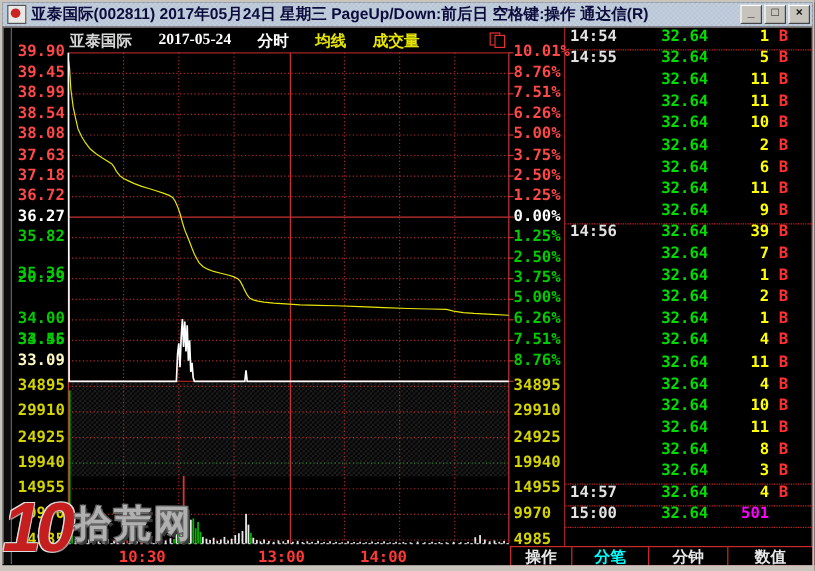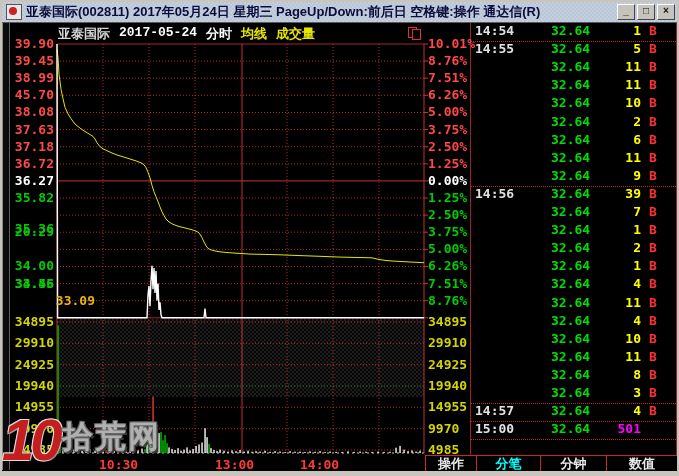--- a/index.html
+++ b/index.html
@@ -20,22 +20,22 @@
   #appicon:before{content:"";position:absolute;left:2px;top:2px;width:8px;height:8px;
     background:#c22;border-radius:50%;}
   .winbtns{margin-left:auto;display:flex;gap:2px;margin-right:2px;}
   .wbtn{width:16px;height:14px;background:#c6c3bd;border-top:1px solid #fff;border-left:1px solid #fff;
     border-right:1px solid #444;border-bottom:1px solid #444;font-family:"Liberation Sans",sans-serif;
     font-size:10px;font-weight:bold;color:#111;text-align:center;line-height:12px;cursor:pointer;}
   
   #leftstrip{position:absolute;left:2px;top:22px;width:6px;height:448px;background:#0c0c0c;
     border-left:1px solid #8a8a8a;border-right:1px solid #5f5f5f;z-index:2;}
   
-  #chead{position:absolute;left:58px;top:25px;height:14px;z-index:2;display:flex;gap:9px;
-    font-size:13px;font-weight:bold;white-space:nowrap;font-family:Liberation Mono, monospace;}
+  #chead{position:absolute;left:58px;top:25px;height:14px;z-index:2;display:flex;gap:22px;
+    font-size:13px;font-weight:bold;white-space:nowrap;font-family:Liberation Serif, serif;}
   .cw{color:#d6d6d6;} .cww{color:#ffffff;} .cy{color:#e6e600;}
   #miniwin{position:absolute;left:408px;top:27px;width:13px;height:11px;z-index:2;cursor:pointer;}
   #miniwin .r1{position:absolute;left:0;top:0;width:7px;height:9px;border:1px solid #e03030;}
   #miniwin .r2{position:absolute;left:4px;top:2px;width:7px;height:9px;border:1px solid #e03030;background:#000;}
   
   .axl{position:absolute;height:12px;line-height:12px;font-size:13px;font-weight:bold;z-index:2;white-space:nowrap;}
   .ralign{text-align:right;width:46px;left:8px;}
   .lalign{text-align:left;width:46px;left:428px;}
   
   #voltex{position:absolute;left:58px;top:319px;width:366px;height:78px;z-index:0;background:#050505;
@@ -258,33 +258,33 @@
     </svg>
 
   <div class="redline" style="left:0;top:22px;width:677px;height:1px;"></div>
   <div class="redline" style="left:470px;top:22px;width:1px;height:433px;"></div>
   <div class="redline" style="left:676px;top:22px;width:1px;height:449px;"></div>
 
   <div id="labels">
       <div class="axl ralign" style="top: 38px; color: rgb(255, 72, 72);">39.90</div>
       <div class="axl ralign" style="top: 55.1125px; color: rgb(255, 72, 72);">39.45</div>
       <div class="axl ralign" style="top: 72.225px; color: rgb(255, 72, 72);">38.99</div>
-      <div class="axl ralign" style="top: 89.3375px; color: rgb(255, 72, 72);">45.70</div>
+      <div class="axl ralign" style="top: 89.3375px; color: rgb(255, 72, 72);">38.54</div>
       <div class="axl ralign" style="top: 106.45px; color: rgb(255, 72, 72);">38.08</div>
       <div class="axl ralign" style="top: 123.562px; color: rgb(255, 72, 72);">37.63</div>
       <div class="axl ralign" style="top: 140.675px; color: rgb(255, 72, 72);">37.18</div>
       <div class="axl ralign" style="top: 157.787px; color: rgb(255, 72, 72);">36.72</div>
       <div class="axl ralign" style="top: 174.9px; color: rgb(255, 255, 255);">36.27</div>
       <div class="axl ralign" style="top: 192.012px; color: rgb(0, 204, 0);">35.82</div>
       <div class="axl ralign" style="top: 209.125px; color: rgb(0, 204, 0); margin-top: 14px;">35.36</div>
       <div class="axl ralign" style="top: 226.238px; color: rgb(0, 204, 0);">20.29</div>
       <div class="axl ralign" style="top: 246px; color: rgb(0, 204, 0); margin-top: 32px;">34.46</div>
       <div class="axl ralign" style="top: 260.462px; color: rgb(0, 204, 0);">34.00</div>
       <div class="axl ralign" style="top: 277.575px; color: rgb(0, 204, 0);">33.55</div>
-      <div class="axl ralign" style="top: 294.688px; color: #eab308; margin-left: 41px;">33.09</div>
+      <div class="axl ralign" style="top: 294.688px; color: #fef9c3;">33.09</div>
       <div class="axl lalign" style="top: 38px; color: rgb(255, 72, 72);">10.01%</div>
       <div class="axl lalign" style="top: 55.1125px; color: rgb(255, 72, 72);">8.76%</div>
       <div class="axl lalign" style="top: 72.225px; color: rgb(255, 72, 72);">7.51%</div>
       <div class="axl lalign" style="top: 89.3375px; color: rgb(255, 72, 72);">6.26%</div>
       <div class="axl lalign" style="top: 106.45px; color: rgb(255, 72, 72);">5.00%</div>
       <div class="axl lalign" style="top: 123.562px; color: rgb(255, 72, 72);">3.75%</div>
       <div class="axl lalign" style="top: 140.675px; color: rgb(255, 72, 72);">2.50%</div>
       <div class="axl lalign" style="top: 157.787px; color: rgb(255, 72, 72);">1.25%</div>
       <div class="axl lalign" style="top: 174.9px; color: rgb(255, 255, 255);">0.00%</div>
       <div class="axl lalign" style="top: 192.012px; color: rgb(0, 204, 0);">1.25%</div>

